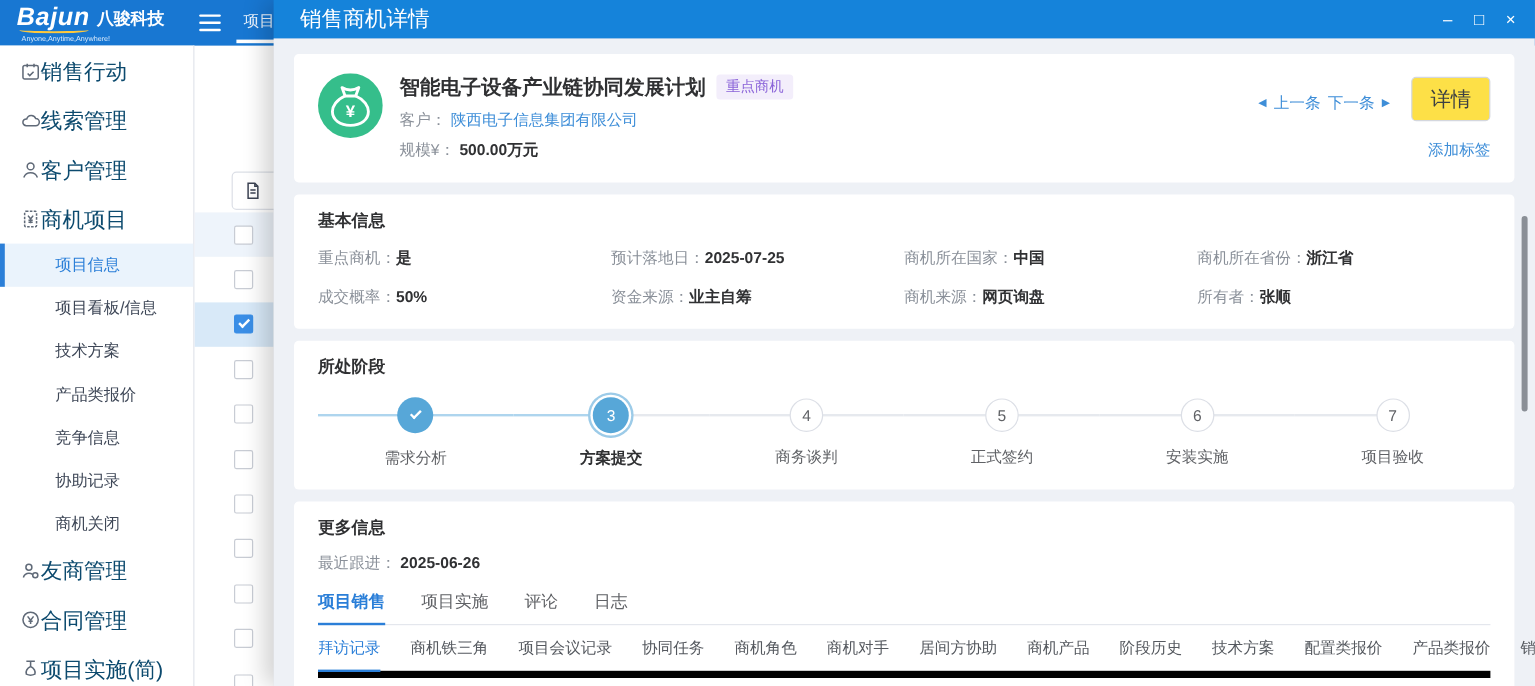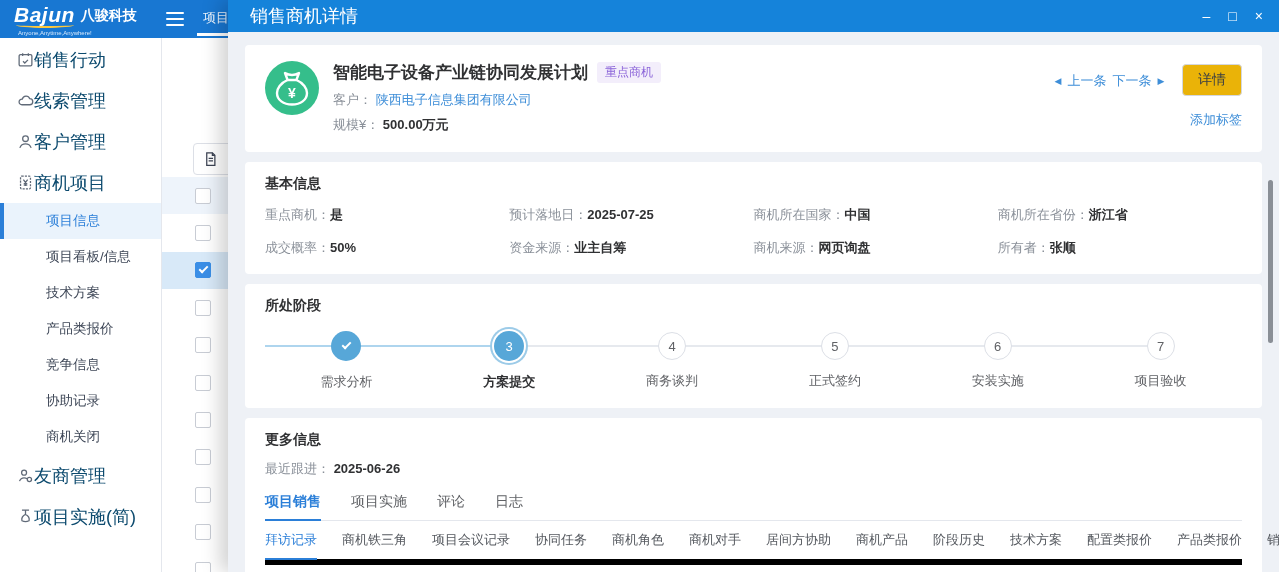--- a/index.html
+++ b/index.html
@@ -68,22 +68,22 @@
   .head-title-row { display:flex; align-items:center; gap:9px; }
   .opp-title { font-size:17px; font-weight:bold; color:#303133; }
   .badge { font-size:12px; color:#8b64d9; background:#f3eefb; padding:2px 8px; border-radius:3px; }
   .head-line { margin-top:7px; font-size:13px; }
   .lbl-gray { color:#8a9099; }
   .val-bold { color:#303133; font-weight:bold; }
   .link { color:#3e8ed8; cursor:pointer; text-decoration:none; }
   .head-right { margin-left:auto; text-align:right; padding-top:3px; white-space:nowrap; }
   .pager { display:inline-flex; align-items:center; gap:6px; color:#3e8ed8; font-size:13px; }
   .pager .arr { font-size:9px; }
-  .btn-detail { margin-left:14px; color:#3c4043; border:1px solid #d4d7de; background:#eab308;
-    border-radius:4px; padding:6px 15px; font-size:14px; cursor:pointer; }
+  .btn-detail { margin-left:14px; color:#3c4043; border:1px solid #d4d7de; background:#fde047;
+    border-radius:4px; padding:6px 15px; font-size:17px; cursor:pointer; }
   .add-tag { display:block; margin-top:15px; font-size:13px; }
 
   
   .card-pad { padding:13px 20px 17px; }
   .sec-title { font-size:14px; font-weight:bold; color:#303133; }
   .info-grid { display:grid; grid-template-columns:repeat(4,1fr); row-gap:15px; margin-top:13px; font-size:13px; }
 
   
   .stepper { display:flex; margin-top:16px; }
   .step { flex:1; position:relative; text-align:center; cursor:pointer; }
@@ -190,20 +190,27 @@
   <div class="side-item">
     <svg viewBox="0 0 24 24" fill="none" stroke="#606a78" stroke-width="1.8">
         <circle cx="10" cy="8" r="3.5"></circle>
         <path d="M3.5 20c1.2-3.5 4-4.8 6.5-4.8 1.5 0 3 .4 4.3 1.3"></path>
         <circle cx="17.5" cy="17.5" r="3"></circle>
       </svg>
     <span>友商管理</span>
   </div>
   <div class="side-item">
     <svg viewBox="0 0 24 24" fill="none" stroke="#606a78" stroke-width="1.8">
+        <circle cx="12" cy="12" r="9"></circle>
+        <path d="M8.5 8l3.5 4.5L15.5 8M12 12.5V17M9.5 13.8h5"></path>
+      </svg>
+    <span>合同管理</span>
+  </div>
+  <div class="side-item">
+    <svg viewBox="0 0 24 24" fill="none" stroke="#606a78" stroke-width="1.8">
         <path d="M7 3h10M12 3v6M12 9c-4 2-6 5-5 9 3 1.5 7 1.5 10 0 1-4-1-7-5-9z"></path>
       </svg>
     <span>项目实施(简)</span>
   </div>
 </div>
 
 <div class="bg-panel">
   <div class="bg-btn">
     <svg width="15" height="16" viewBox="0 0 24 24" fill="none" stroke="#3c4353" stroke-width="2">
         <path d="M6 2h9l4 4v16H6z"></path>

